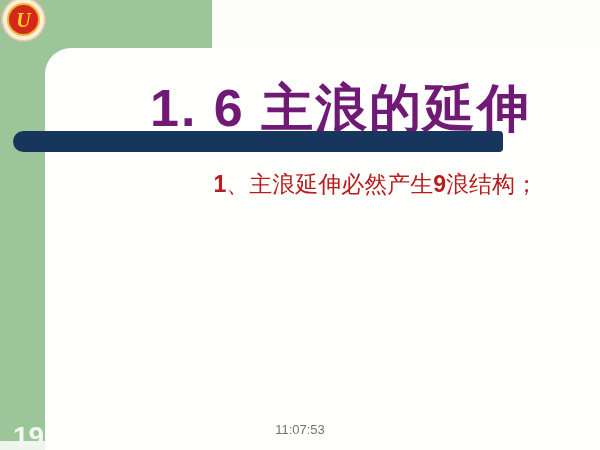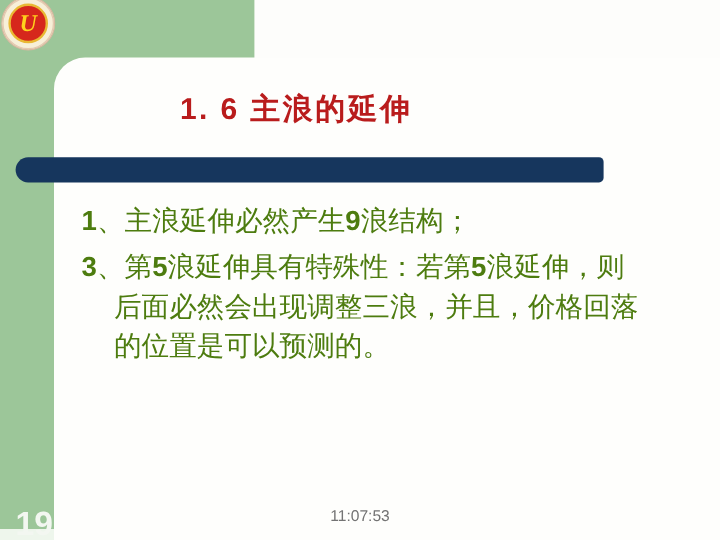--- a/index.html
+++ b/index.html
@@ -33,33 +33,34 @@
   }
   .logo-glyph{
     position:absolute;left:0;top:1px;width:100%;
     text-align:center;font-weight:bold;font-style:italic;
     font-size:20px;line-height:29px;color:#ffd21c;
     font-family:"Liberation Serif",serif;
   }
   
   .title{
     position:absolute;left:150px;top:74px;width:440px;
-    color:#b91c1c;font-weight:bold;font-size:25px;letter-spacing:2px;
+    color:#701a75;font-weight:bold;font-size:52px;letter-spacing:2px;
     font-family:"Liberation Sans",sans-serif;white-space:nowrap;
   }
   
   .divider-bar{
     position:absolute;left:13px;top:131px;width:490px;height:21px;
     background:#16365d;border-radius:11px 4px 4px 11px;
   }
   
   .body-list{
     position:absolute;left:68px;top:168px;width:470px;
-    color:#4d7c0f;font-size:23px;line-height:33px;
+    color:#b91c1c;font-size:23px;line-height:33px;
     font-family:"Liberation Serif",serif;
+    text-align:right;
   }
   .bullet{padding-left:27px;text-indent:-27px;}
   .bullet + .bullet{margin-top:5px;}
   .bullet b{font-family:"Liberation Sans",sans-serif;}
   
   .page-number{
     position:absolute;left:13px;top:421px;
     color:#f3f7f1;font-size:28px;font-weight:bold;
   }
   .timestamp{
@@ -82,20 +83,19 @@
       <div class="logo-glyph">U</div>
     </div>
   </div>
 
   <div class="title">1. 6  主浪的延伸</div>
 
   <div class="divider-bar"></div>
 
   <div class="body-list">
       <div class="bullet"><b>1</b>、主浪延伸必然产生<b>9</b>浪结构；</div>
-      <div class="bullet"><b>3</b>、第<b>5</b>浪延伸具有特殊性：若第<b>5</b>浪延伸，则后面必然会出现调整三浪，并且，价格回落的位置是可以预测的。</div>
     </div>
 
   <div class="page-number">19</div>
 
   <div class="timestamp">11:07:53</div>
 
 </div>
 
 </body></html>

